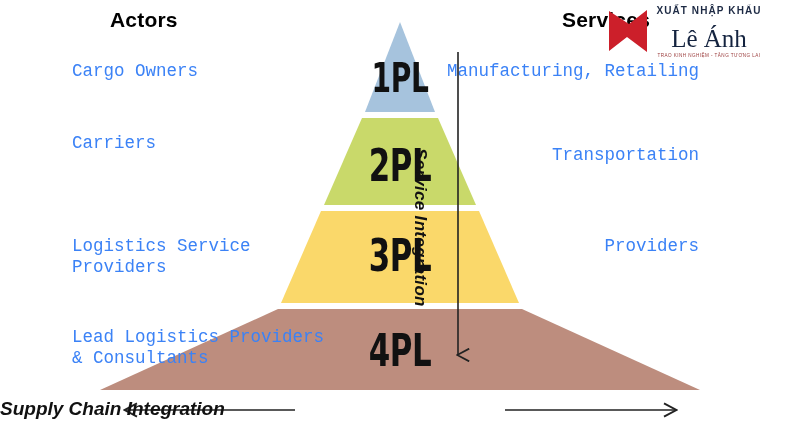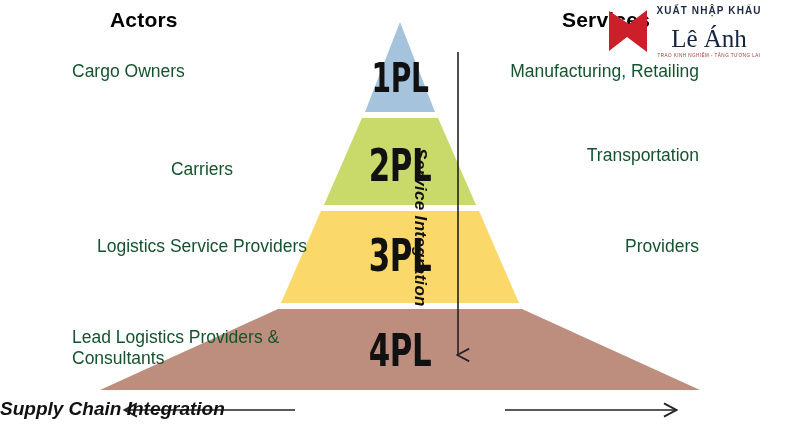--- a/index.html
+++ b/index.html
@@ -47,29 +47,30 @@
   }
   #label-1pl { left: 330px; top: 55px;  width: 140px; font-size: 40px; }
   #label-2pl { left: 330px; top: 140px; width: 140px; font-size: 44px; }
   #label-3pl { left: 330px; top: 230px; width: 140px; font-size: 44px; }
   #label-4pl { left: 330px; top: 325px; width: 140px; font-size: 44px; }
 
   
   .side-label {
     position: absolute;
     font-size: 17.5px;
-    color: #14532d;
+    color: #3b82f6;
     line-height: 1.22;
+    font-family: Liberation Mono, monospace;
   }
   .side-left  { left: 72px;  text-align: left;  width: 260px; }
   .side-right { right: 72px; text-align: right; width: 280px; }
 
   #act-1 { top: 61px; }
-  #act-2 { top: 159px; text-align: center; }
-  #act-3 { top: 236px; text-align: center; }
+  #act-2 { top: 133px; }
+  #act-3 { top: 236px; }
   #act-4 { top: 327px; }
 
   #srv-1 { top: 61px; }
   #srv-2 { top: 145px; }
   #srv-3 { top: 236px; }
   #srv-4 { top: 327px; }
 
   
   #vert-arrow {
     position: absolute;

